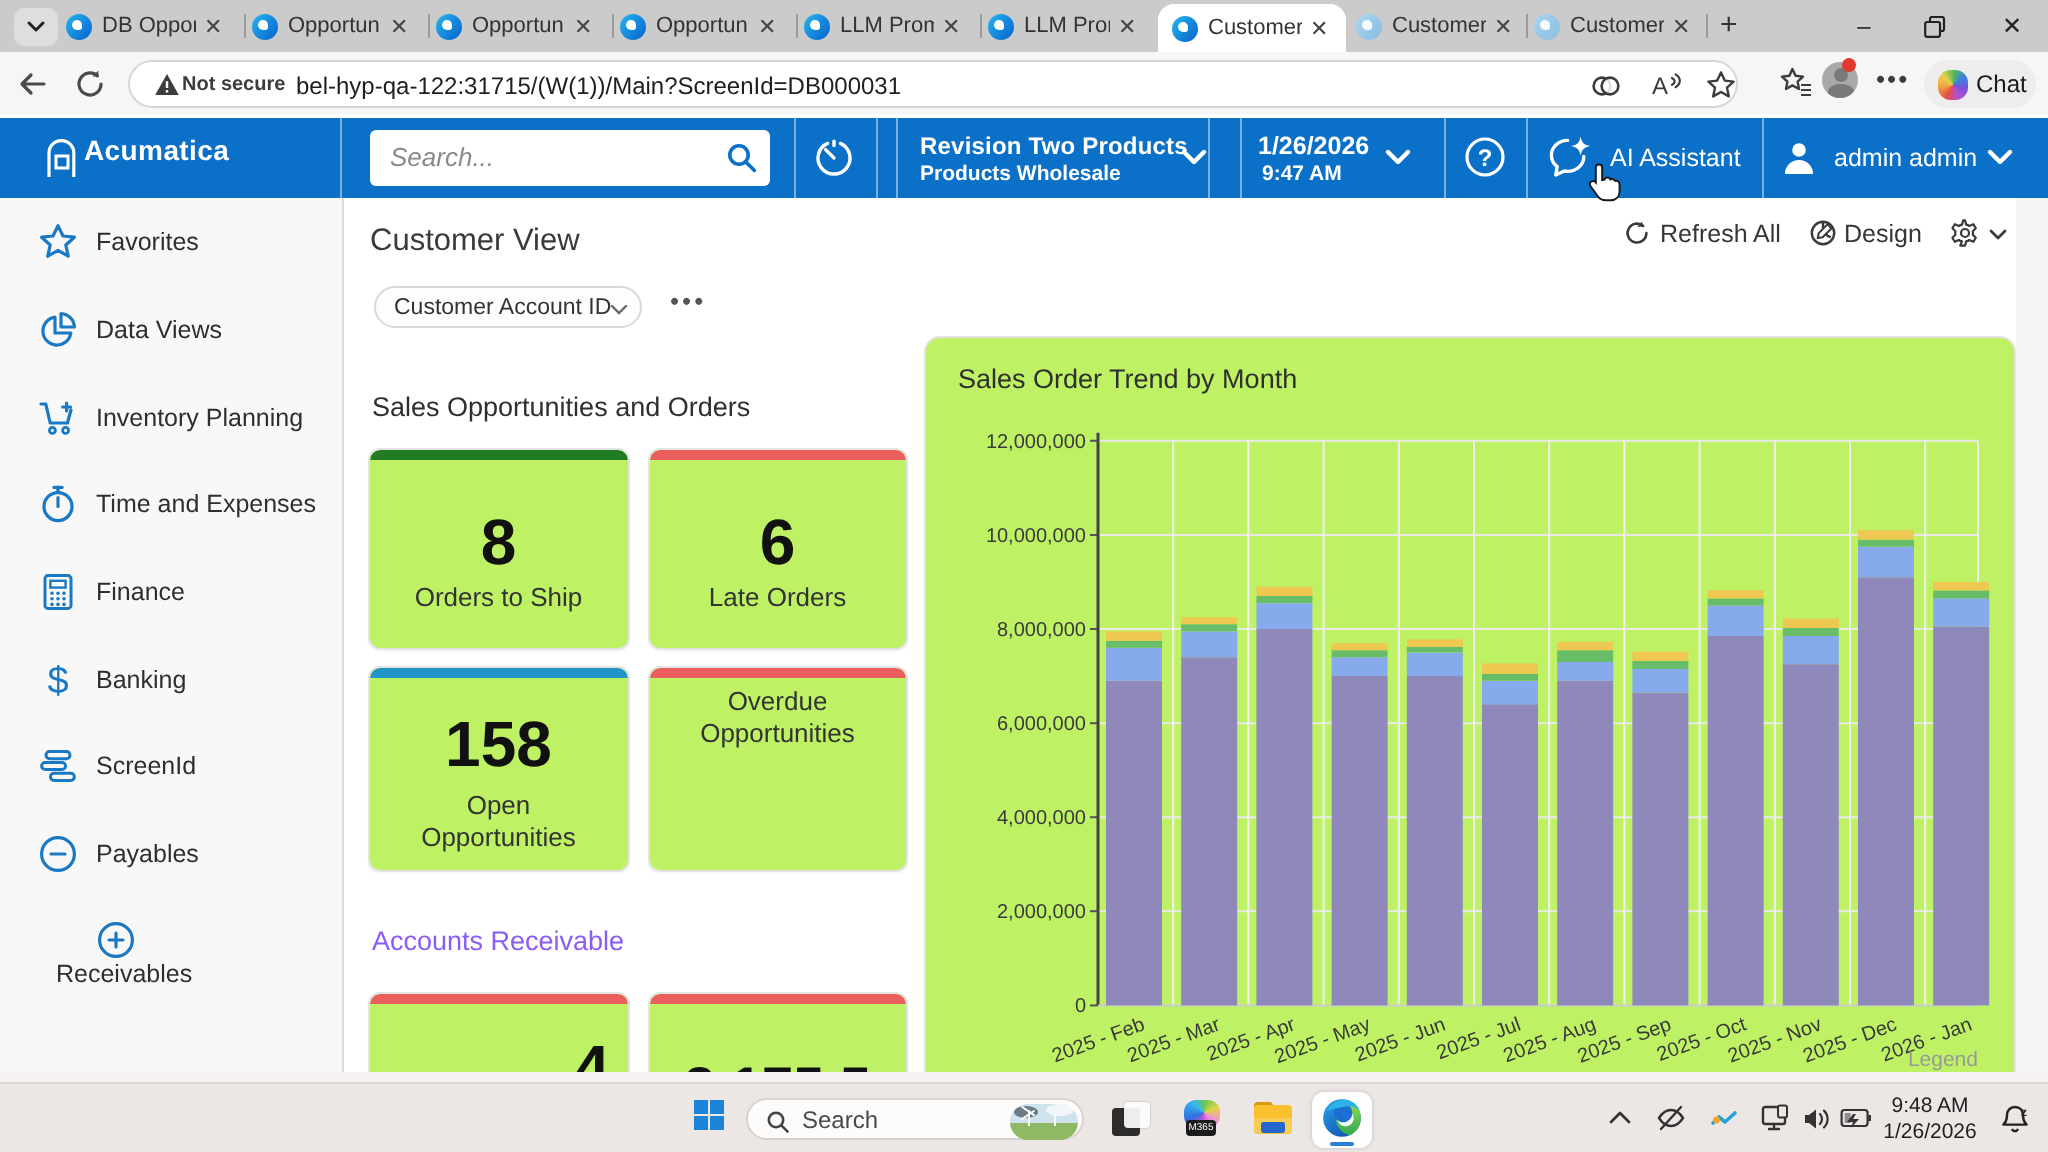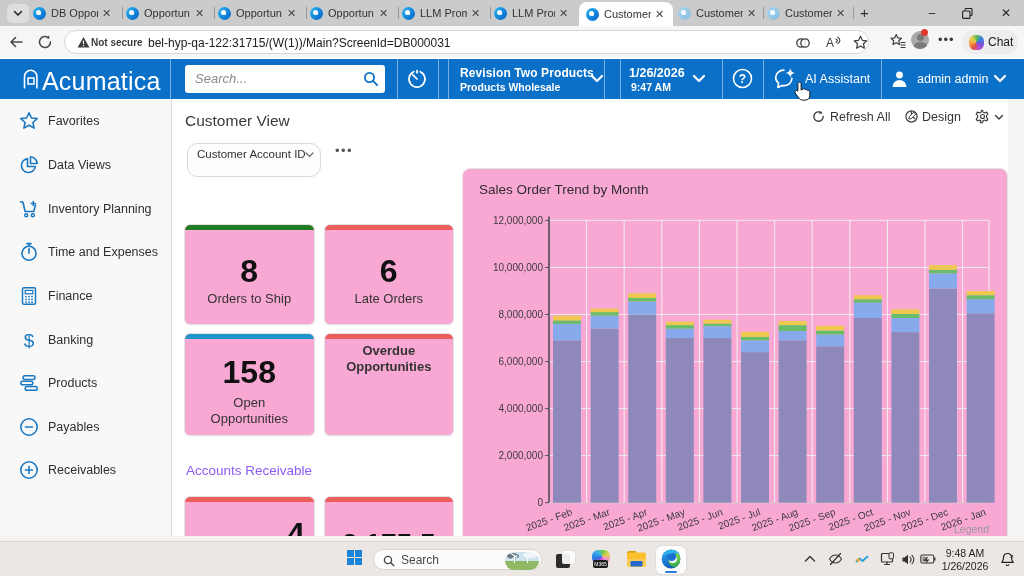--- a/index.html
+++ b/index.html
@@ -29,21 +29,21 @@
   #bluehdr { left:0; top:59px; width:1024px; height:40px; background:#0a70c8; color:#fff; }
   .hsep { position:absolute; top:0; width:1px; height:40px; background:rgba(255,255,255,.45); }
 
   
   #sidebar { left:0; top:99px; width:172px; height:442px; background:#f8f8f8; border-right:1px solid #dcdcdc; }
   .navitem { position:absolute; left:19px; display:flex; align-items:center; }
   .navitem .lbl { margin-left:9px; font-size:12.5px; color:#2e2e2e; }
 
   
   #main { left:172px; top:99px; width:852px; height:437px; background:#fff; overflow:hidden; }
-  .card { position:absolute; background:#f9a8d4; border:1px solid #e3e3e3; border-radius:6px; box-shadow:0 1px 1.5px rgba(0,0,0,.04); overflow:hidden; }
+  .card { position:absolute; background:#bef264; border:1px solid #e3e3e3; border-radius:6px; box-shadow:0 1px 1.5px rgba(0,0,0,.04); overflow:hidden; }
   .cardbar { height:5px; border-radius:6px 6px 0 0; }
   .cardnum { text-align:center; font-weight:bold; color:#111; }
   .cardlbl { text-align:center; font-size:13px; color:#333; line-height:16px; }
 
   
   #taskbar { left:0; top:541px; width:1024px; height:35px; background:#ece7e5; border-top:1px solid #dcd6d4;padding-left:20px; }
 
   
   #statustip { left:0; top:518px; width:283px; height:18px; background:#ececec; border:1px solid #bdbdbd; border-left:none; font-size:9.6px; color:#222; line-height:17px; padding-left:5px; white-space:nowrap; overflow:hidden; }
 </style>
@@ -163,21 +163,21 @@
       <span class="abs" style="left:26px;top:5px;font-size:12px;color:#1b1b1b;">Chat</span>
     </div>
   </div>
 
   <div id="bluehdr" class="abs">
 
     <svg class="abs" style="left:23px;top:9px;" width="15" height="21" viewBox="0 0 15 21">
       <path d="M1.5 20.5v-12a6.2 6.2 0 0 1 12.4 0v12" fill="none" stroke="#fff" stroke-width="1.6"></path>
       <rect x="5" y="10" width="6" height="6" fill="none" stroke="#fff" stroke-width="1.5"></rect>
     </svg>
-    <div class="abs" style="left:42px;top:8px;font-size:25px;font-weight:normal;letter-spacing:.2px;">Acumatica</div>
+    <div class="abs" style="left:42px;top:8px;font-size:14px;font-weight:bold;letter-spacing:.2px;">Acumatica</div>
     <div class="hsep" style="left:170px;"></div>
 
     <div class="abs" style="left:185px;top:6px;width:200px;height:28px;background:#fff;border-radius:3px;">
       <span class="abs" style="left:10px;top:6px;font-size:13px;font-style:italic;color:#8a8a8a;">Search...</span>
       <svg class="abs" style="left:178px;top:6px;" width="16" height="16" viewBox="0 0 16 16">
           <circle cx="6.5" cy="6.5" r="4.6" fill="none" stroke="#0a70c8" stroke-width="1.8"></circle>
           <path d="m10.2 10.2 4 4" stroke="#0a70c8" stroke-width="1.8" stroke-linecap="round"></path>
         </svg>
     </div>
     <div class="hsep" style="left:397px;"></div>
@@ -285,30 +285,30 @@
           <text x="10" y="16.5" text-anchor="middle" font-size="19" fill="#1b79c4" font-family="Liberation Sans">$</text>
         </svg>
       <span class="lbl">Banking</span>
     </div>
     <div class="navitem" style="top:274px;">
       <svg width="20" height="20" viewBox="0 0 20 20">
           <rect x="4" y="2.8" width="12" height="3.6" rx="1.8" fill="none" stroke="#1b79c4" stroke-width="1.5"></rect>
           <rect x="1.8" y="8.2" width="12" height="3.6" rx="1.8" fill="none" stroke="#1b79c4" stroke-width="1.5"></rect>
           <rect x="6.2" y="13.6" width="12" height="3.6" rx="1.8" fill="none" stroke="#1b79c4" stroke-width="1.5"></rect>
         </svg>
-      <span class="lbl">Products</span>
+      <span class="lbl">ScreenId</span>
     </div>
     <div class="navitem" style="top:318px;">
       <svg width="20" height="20" viewBox="0 0 20 20">
           <circle cx="10" cy="10" r="8.2" fill="none" stroke="#1b79c4" stroke-width="1.6"></circle>
           <path d="M6.5 10h7" stroke="#1b79c4" stroke-width="1.6" stroke-linecap="round"></path>
         </svg>
       <span class="lbl">Payables</span>
     </div>
-    <div class="navitem" style="top:361px;">
+    <div class="navitem" style="top:361px;flex-direction:column;">
       <svg width="20" height="20" viewBox="0 0 20 20">
           <circle cx="10" cy="10" r="8.2" fill="none" stroke="#1b79c4" stroke-width="1.6"></circle>
           <path d="M6.5 10h7M10 6.5v7" stroke="#1b79c4" stroke-width="1.6" stroke-linecap="round"></path>
         </svg>
       <span class="lbl">Receivables</span>
     </div>
   </div>
 
   <div id="main" class="abs">
     <div class="abs" style="left:13px;top:13px;font-size:15.5px;color:#3a3a3a;">Customer View</div>
@@ -325,46 +325,47 @@
       </svg>
     <div class="abs" style="left:750px;top:11px;font-size:12.5px;color:#363636;">Design</div>
     <svg class="abs" style="left:803px;top:10px;" width="15" height="15" viewBox="0 0 15 15">
         <path d="M7.5 1.2 8.1 3.3a4.6 4.6 0 0 1 1.6.7l2-.9 1.2 2-1.5 1.5c.1.3.1.6.1.9s0 .6-.1.9l1.5 1.5-1.2 2-2-.9a4.6 4.6 0 0 1-1.6.7l-.6 2.1h-2.4L6 11.7a4.6 4.6 0 0 1-1.6-.7l-2 .9-1.2-2 1.5-1.5a4.6 4.6 0 0 1 0-1.8L1.2 5.1l1.2-2 2 .9A4.6 4.6 0 0 1 6 3.3l.6-2.1z" fill="none" stroke="#3a3a3a" stroke-width="1.1" stroke-linejoin="round"></path>
         <circle cx="7.5" cy="7.5" r="2" fill="none" stroke="#3a3a3a" stroke-width="1.1"></circle>
       </svg>
     <svg class="abs" style="left:822px;top:15px;" width="10" height="7" viewBox="0 0 10 7">
         <path d="m1.5 1.5 3.5 3.5 3.5-3.5" fill="none" stroke="#3a3a3a" stroke-width="1.4" stroke-linecap="round" stroke-linejoin="round"></path>
       </svg>
 
-    <div class="abs" style="left:15px;top:44px;width:134px;height:34px;background:#fdfdfd;border:1px solid #d8d8d8;border-radius:10.5px;">
+    <div class="abs" style="left:15px;top:44px;width:134px;height:21px;background:#fdfdfd;border:1px solid #d8d8d8;border-radius:10.5px;">
       <span class="abs" style="left:9px;top:3.5px;font-size:11.5px;color:#333;">Customer Account ID</span>
       <svg class="abs" style="left:117px;top:8px;" width="9" height="6" viewBox="0 0 9 6">
           <path d="m1 1 3.5 3.5L8 1" fill="none" stroke="#666" stroke-width="1.2" stroke-linecap="round"></path>
         </svg>
     </div>
     <div class="abs" style="left:163px;top:44px;font-size:13px;color:#555;letter-spacing:1.5px;">•••</div>
 
+    <div class="abs" style="left:14px;top:97px;font-size:13.5px;color:#2f2f2f;">Sales Opportunities and Orders</div>
     <div class="card" style="left:12px;top:125px;width:130.5px;height:101px;">
       <div class="cardbar" style="background:#217d21;"></div>
       <div class="cardnum" style="font-size:32px;margin-top:23px;">8</div>
       <div class="cardlbl" style="margin-top:1px;">Orders to Ship</div>
     </div>
     <div class="card" style="left:151.5px;top:125px;width:130.5px;height:101px;">
       <div class="cardbar" style="background:#ea5e5e;"></div>
       <div class="cardnum" style="font-size:32px;margin-top:23px;">6</div>
       <div class="cardlbl" style="margin-top:1px;">Late Orders</div>
     </div>
     <div class="card" style="left:12px;top:234px;width:130.5px;height:103px;">
       <div class="cardbar" style="background:#2095c8;"></div>
       <div class="cardnum" style="font-size:32px;margin-top:15px;">158</div>
       <div class="cardlbl" style="margin-top:4px;">Open<br>Opportunities</div>
     </div>
     <div class="card" style="left:151.5px;top:234px;width:130.5px;height:103px;">
       <div class="cardbar" style="background:#ea5e5e;"></div>
-      <div class="cardlbl" style="margin-top:4px;font-weight:bold;">Overdue<br>Opportunities</div>
+      <div class="cardlbl" style="margin-top:4px;">Overdue<br>Opportunities</div>
     </div>
     <div class="abs" style="left:14px;top:364px;font-size:13.5px;color:#8b5cf6;">Accounts Receivable</div>
     <div class="card" style="left:12px;top:397px;width:130.5px;height:60px;">
       <div class="cardbar" style="background:#ea5e5e;"></div>
       <div class="cardnum" style="font-size:32px;margin-top:14px;text-align:left;padding-left:102px;">4</div>
     </div>
     <div class="card" style="left:151.5px;top:397px;width:130.5px;height:60px;">
       <div class="cardbar" style="background:#ea5e5e;"></div>
       <div class="cardnum" style="font-size:28px;margin-top:26px;">2,175.5</div>
     </div>

